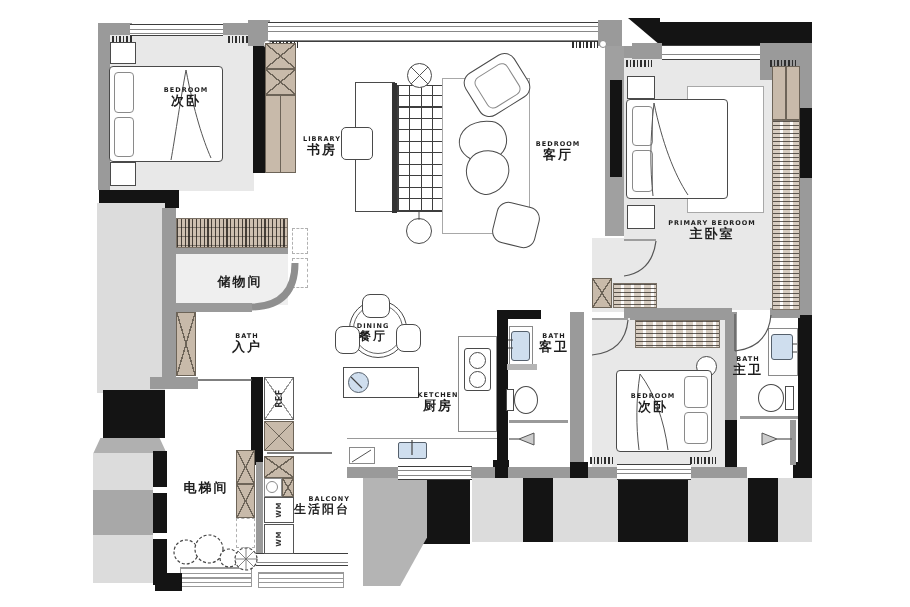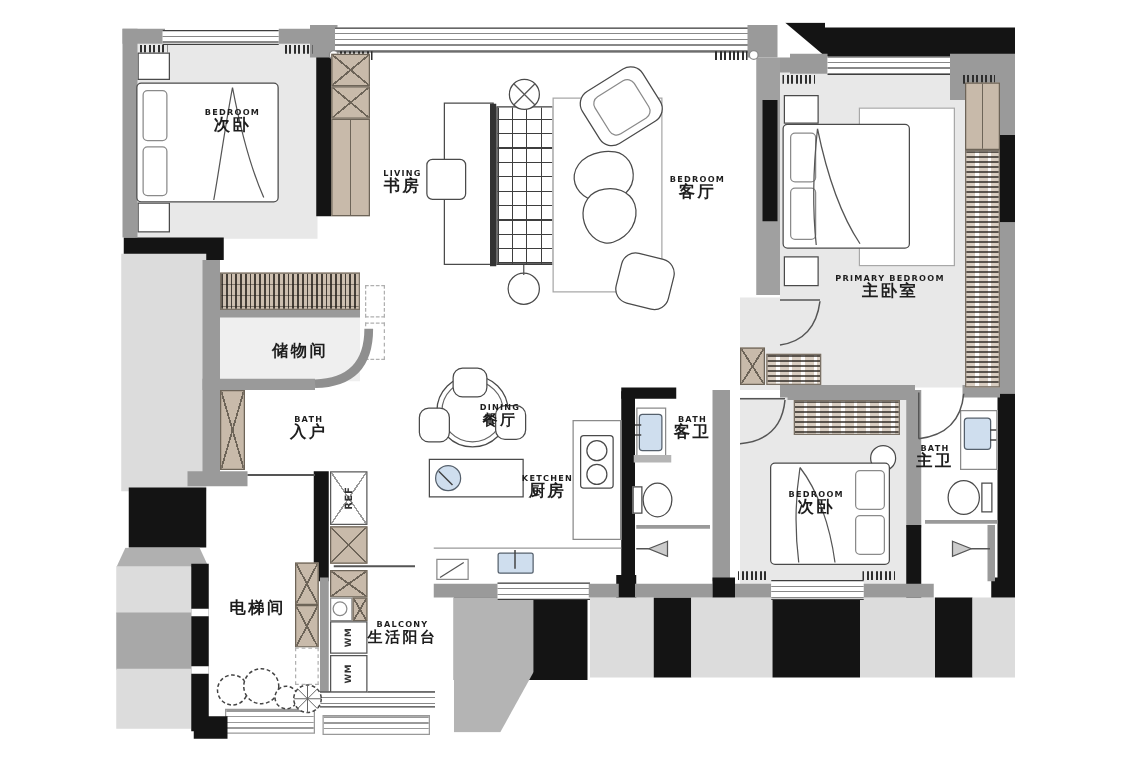--- a/index.html
+++ b/index.html
@@ -287,59 +287,59 @@
     <path d="M352,462 L371,450" stroke="#555" stroke-width="1"></path>
 
     <path d="M267,453 L332,453" stroke="#555" stroke-width="1.5"></path>
   </svg>
 
   <div class="a lbl" style="left:186px;top:98px">
     <div class="en">BEDROOM</div>
     <div class="zh">次卧</div>
   </div>
   <div class="a lbl" style="left:322px;top:147px">
-    <div class="en">LIVING</div>
+    <div class="en">LIBRARY</div>
     <div class="zh">书房</div>
   </div>
   <div class="a lbl" style="left:558px;top:152px">
     <div class="en">BEDROOM</div>
     <div class="zh">客厅</div>
   </div>
   <div class="a lbl" style="left:712px;top:231px">
     <div class="en">PRIMARY BEDROOM</div>
     <div class="zh">主卧室</div>
   </div>
   <div class="a lbl" style="left:240px;top:282px">
     <div class="zh">储物间</div>
   </div>
   <div class="a lbl" style="left:247px;top:344px">
     <div class="en">BATH</div>
     <div class="zh">入户</div>
   </div>
-  <div class="a lbl small" style="left:400px;top:334px">
+  <div class="a lbl small" style="left:373px;top:334px">
     <div class="en">DINING</div>
     <div class="zh">餐厅</div>
   </div>
-  <div class="a lbl" style="left:438px;top:391px">
+  <div class="a lbl" style="left:438px;top:403px">
     <div class="en">KETCHEN</div>
     <div class="zh">厨房</div>
   </div>
   <div class="a lbl" style="left:554px;top:344px">
     <div class="en">BATH</div>
     <div class="zh">客卫</div>
   </div>
   <div class="a lbl" style="left:748px;top:367px">
     <div class="en">BATH</div>
     <div class="zh">主卫</div>
   </div>
   <div class="a lbl" style="left:653px;top:404px">
     <div class="en">BEDROOM</div>
     <div class="zh">次卧</div>
   </div>
   <div class="a lbl" style="left:206px;top:488px">
     <div class="zh">电梯间</div>
   </div>
   <div class="a lbl small" style="left:322px;top:507px">
-    <div class="en" style="text-align:center">BALCONY</div>
+    <div class="en" style="text-align:right">BALCONY</div>
     <div class="zh">生活阳台</div>
   </div>
 
 </div>
 
 </body></html>

